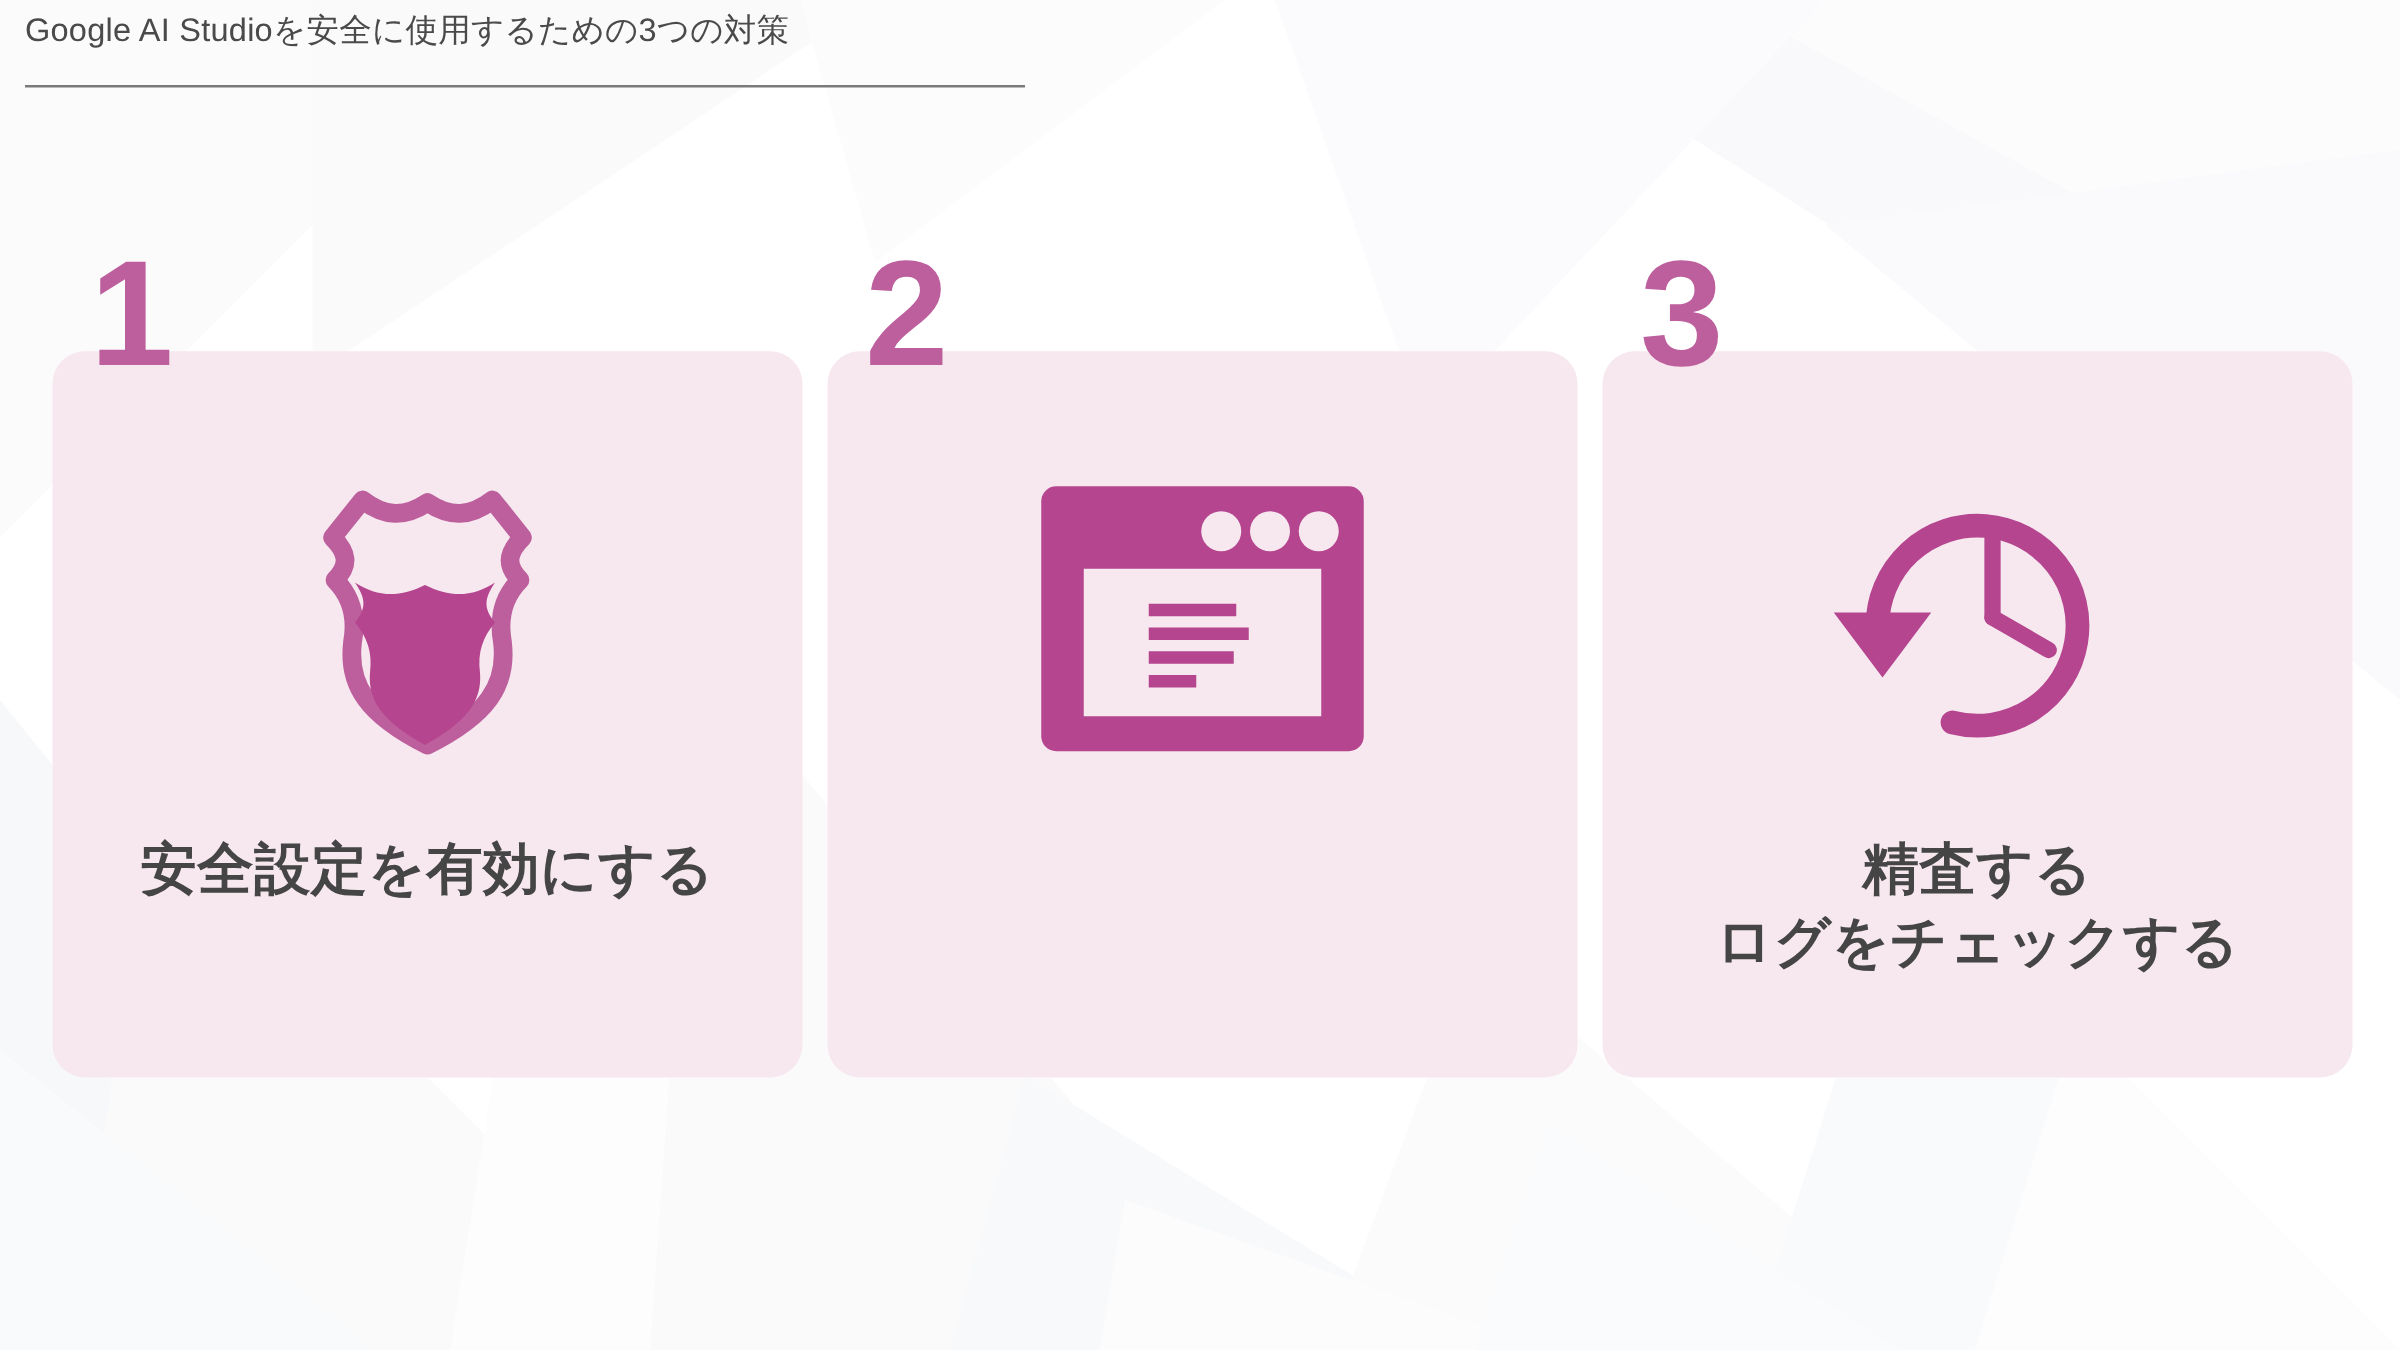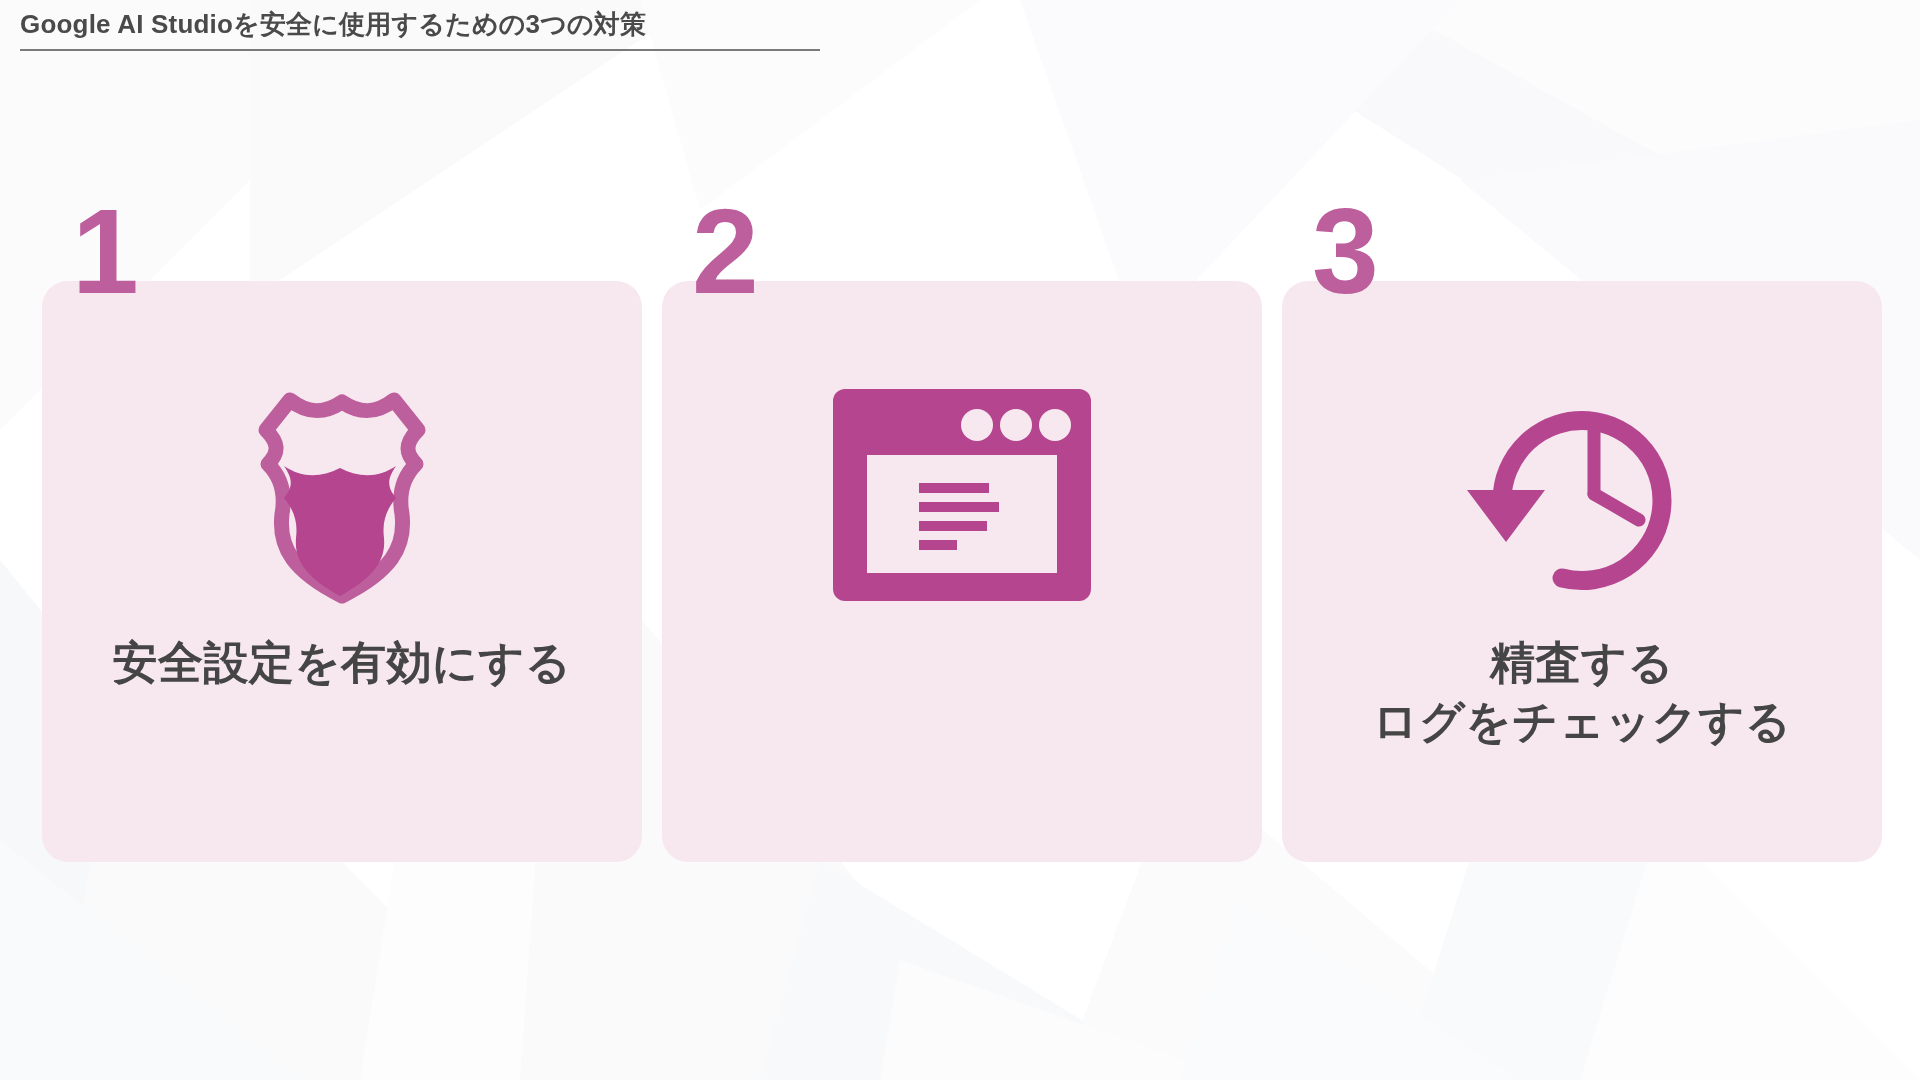--- a/index.html
+++ b/index.html
@@ -31,22 +31,22 @@
     top: 8px;
     z-index: 5;
     padding-left: 20px;
   }
   #slide-title {
     font-size: 26px;
     color: #4a4a4a;
     letter-spacing: 0.2px;
     line-height: 1.25;
     white-space: nowrap;
-    font-weight: 700;
-    padding-bottom: 8px;
+    font-weight: 400;
+    padding-bottom: 27px;
     display: inline-block;
   }
   #title-rule {
     width: 800px;
     height: 2px;
     background: #7a7a7a;
     margin-left: 0px;
   }
 
   
@@ -90,21 +90,21 @@
     display: flex;
     justify-content: center;
     align-items: center;
     height: 240px;
   }
 
   .card-label {
     position: absolute;
     left: 0;
     right: 0;
-    top: 352px;
+    top: 384px;
     text-align: center;
     font-size: 45px;
     font-weight: 700;
     color: #454545;
     line-height: 1.32;
     letter-spacing: 0.5px;
     white-space: pre-line;
     font-family: "Liberation Sans", "DejaVu Sans", sans-serif;
   }
 </style>

